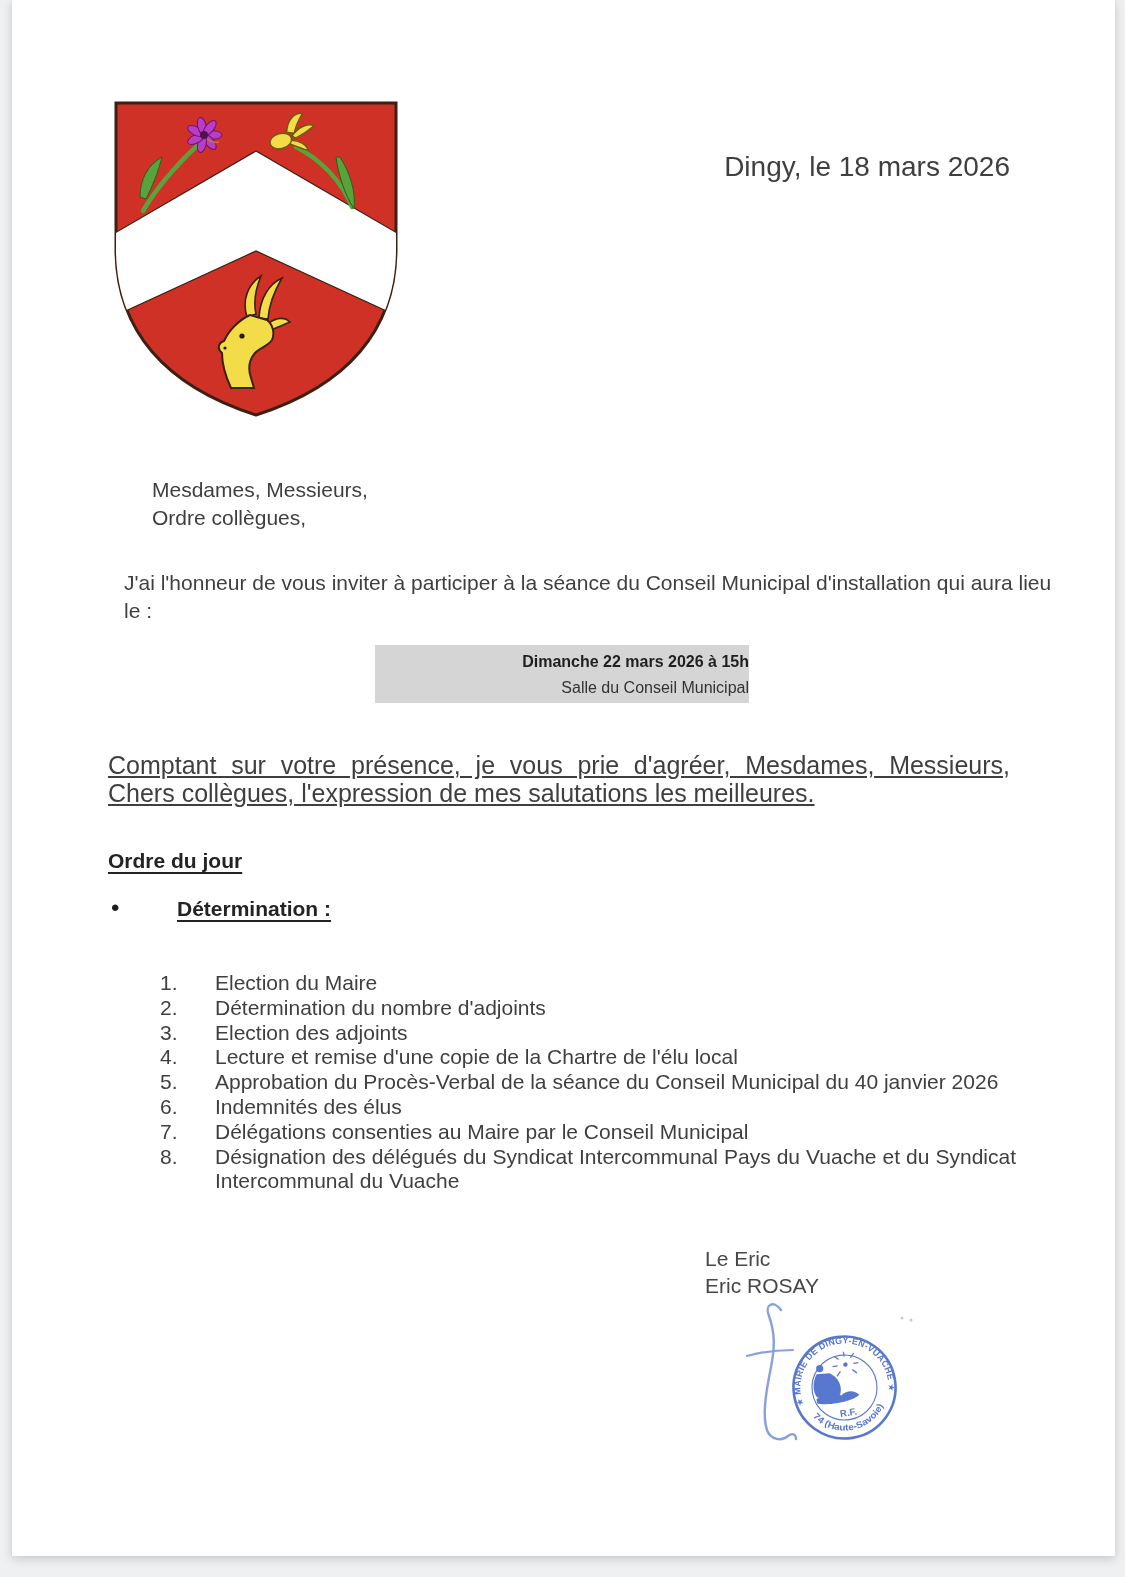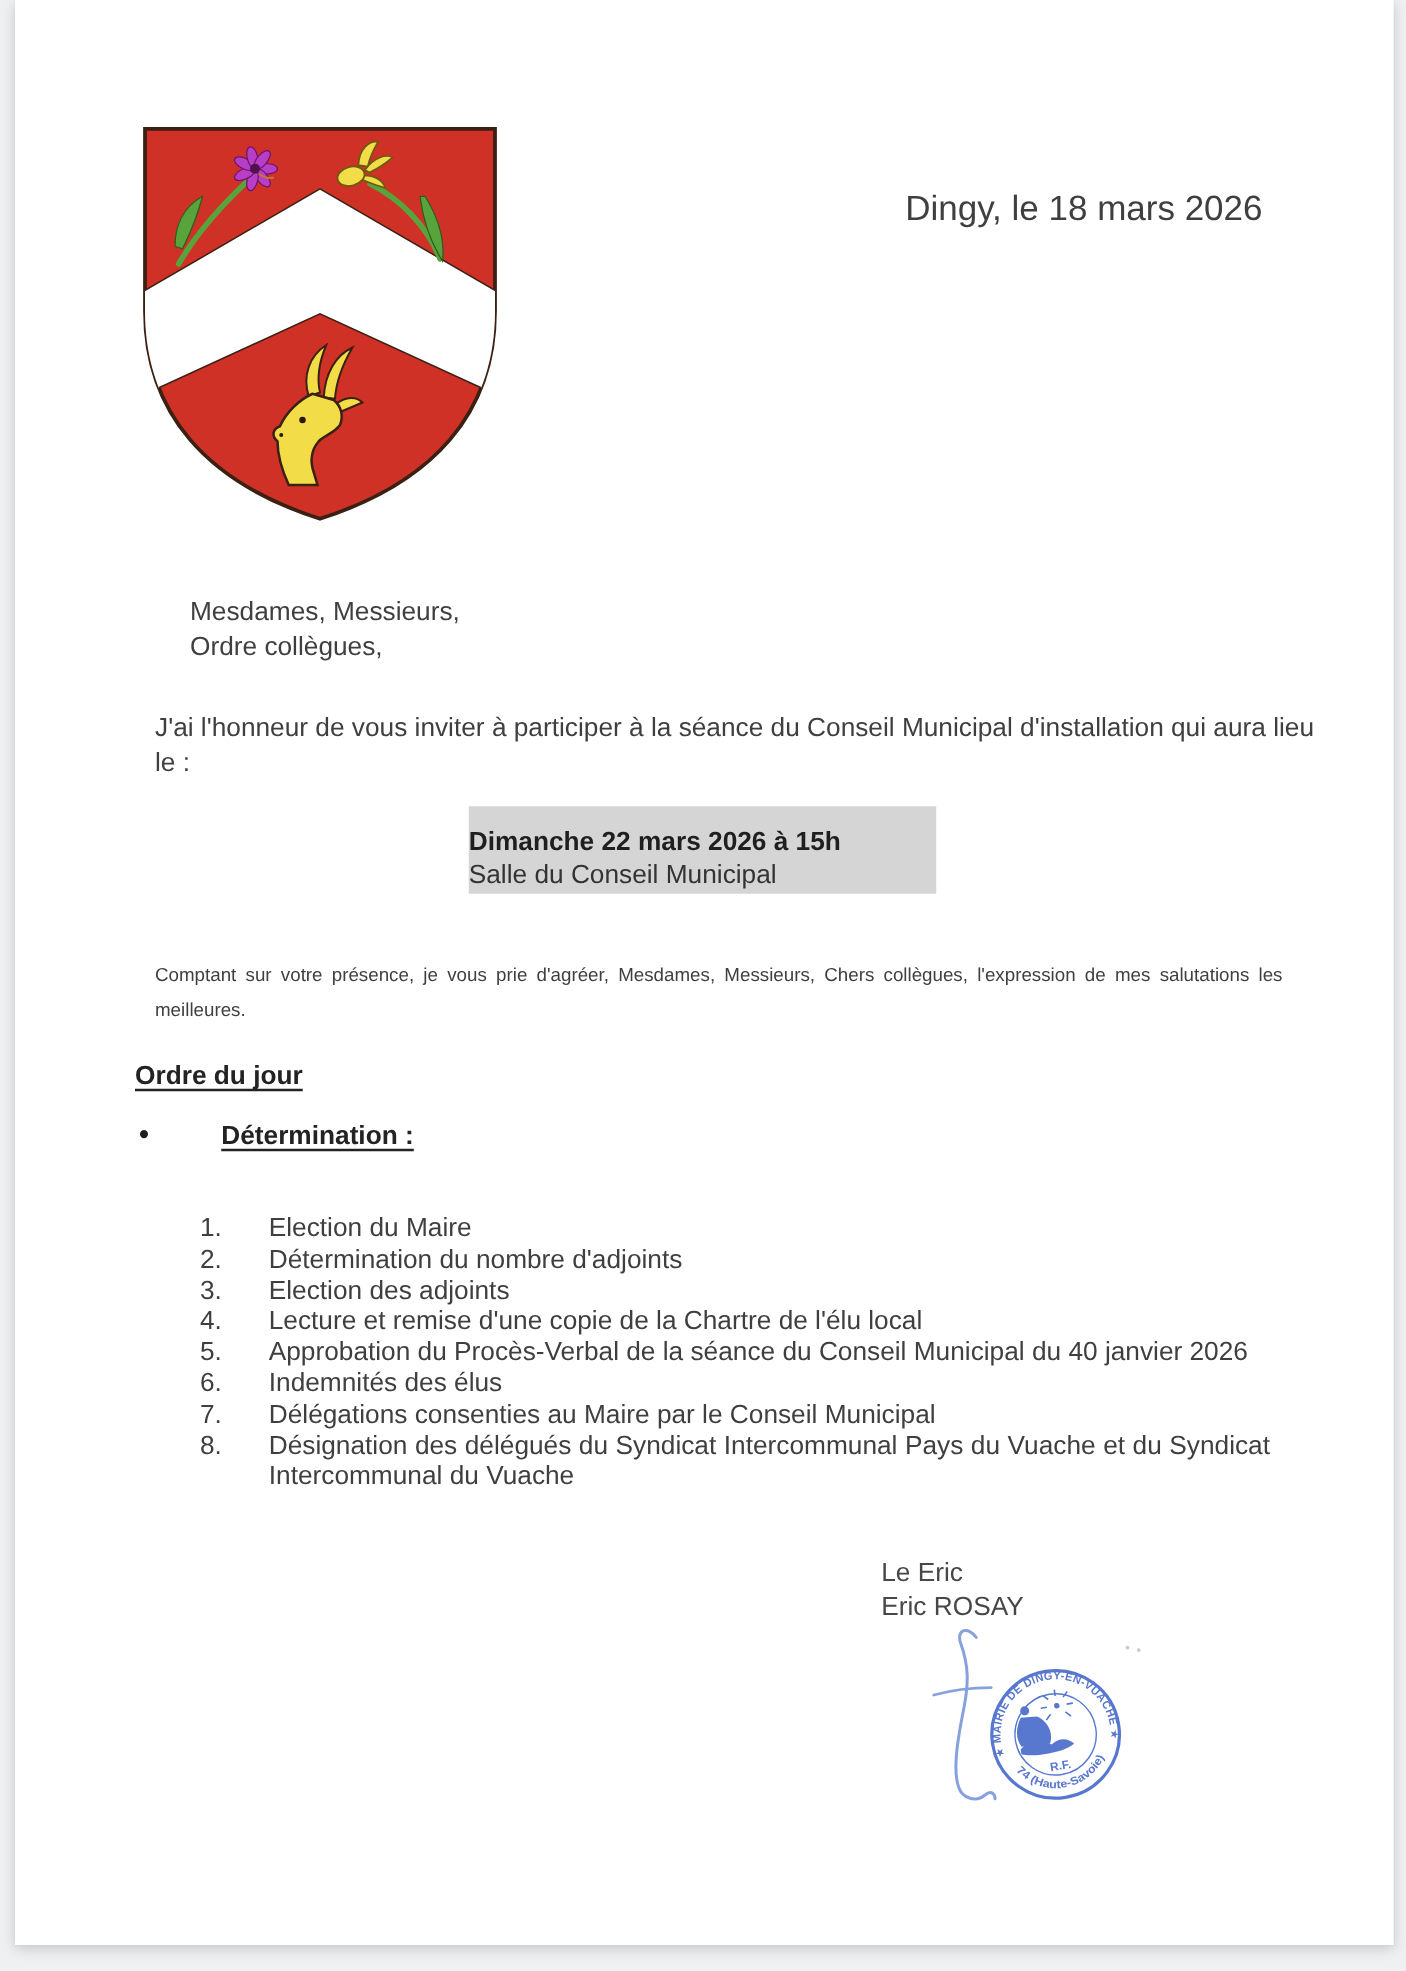--- a/index.html
+++ b/index.html
@@ -14,25 +14,25 @@
     background:#ffffff;
     box-shadow:0 3px 10px rgba(0,0,0,.16), 0 0 2px rgba(0,0,0,.06);
   }
   .abs { position:absolute; }
   .arms-svg { left:110px; top:97px; }
   .date-line { left:600px; top:151px; width:410px; text-align:right; font-size:28px; }
   .salutation { left:108px; top:476px; font-size:21px; line-height:28px;margin-left:44px; }
   .intro { left:108px; top:553px; width:935px; font-size:21px; line-height:28px; margin:16px; text-align:left; }
   .highlight {
     left:375px; top:645px; width:374px; height:54px;
-    background:#d5d5d5; text-align:left; font-size:21px; line-height:26px; padding-top:16px;
+    background:#d5d5d5; text-align:right; font-size:16px; line-height:26px; padding-top:4px;
   }
   .highlight .dt { font-weight:bold; color:#1f1f1f; }
   .highlight .loc { color:#333333; }
-  .courtesy { left:108px; top:751px; width:902px; font-size:15px; line-height:28px; margin:16px; text-align:justify; }
+  .courtesy { left:108px; top:751px; width:902px; font-size:25px; line-height:28px; margin:0; text-align:justify;text-decoration:underline; }
   .agenda-title-wrap { left:108px; top:849px; width:908px; text-align:left; }
   .u-bold {
     font-size:21px; font-weight:bold; color:#232323;
     text-decoration:underline; text-decoration-thickness:2px; text-underline-offset:4px;
   }
   .bullet { left:111px; top:894px; font-size:24px; color:#1d1d1d; }
   .section-label { left:177px; top:897px; }
   .agenda-list { left:160px; top:971px; width:856px; list-style:none; margin:0; padding:0; font-size:21px; }
   .agenda-item { display:flex; line-height:24.8px; }
   .item-num { width:55px; flex:none; }

